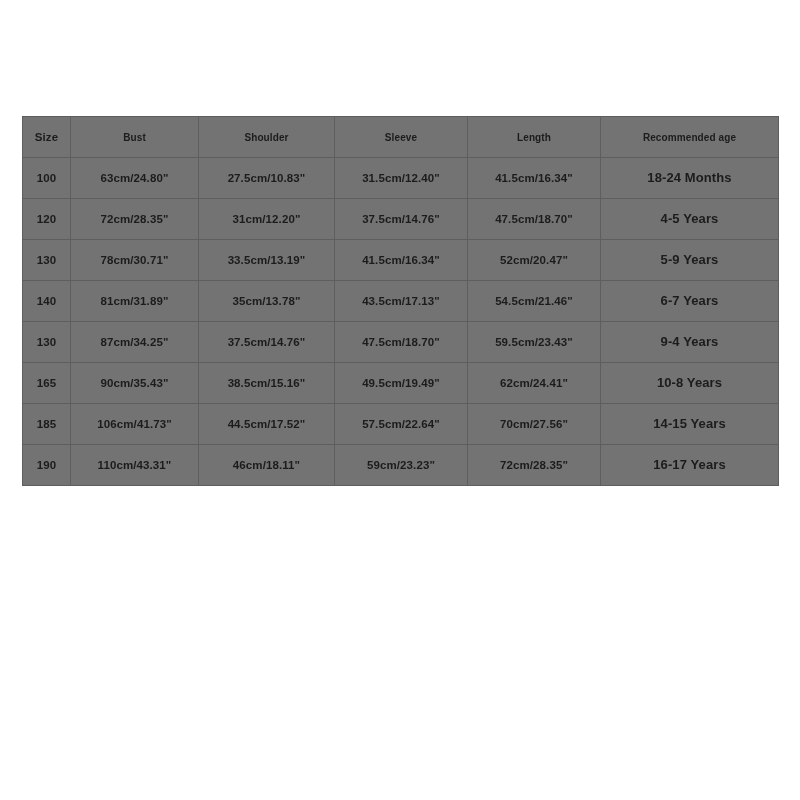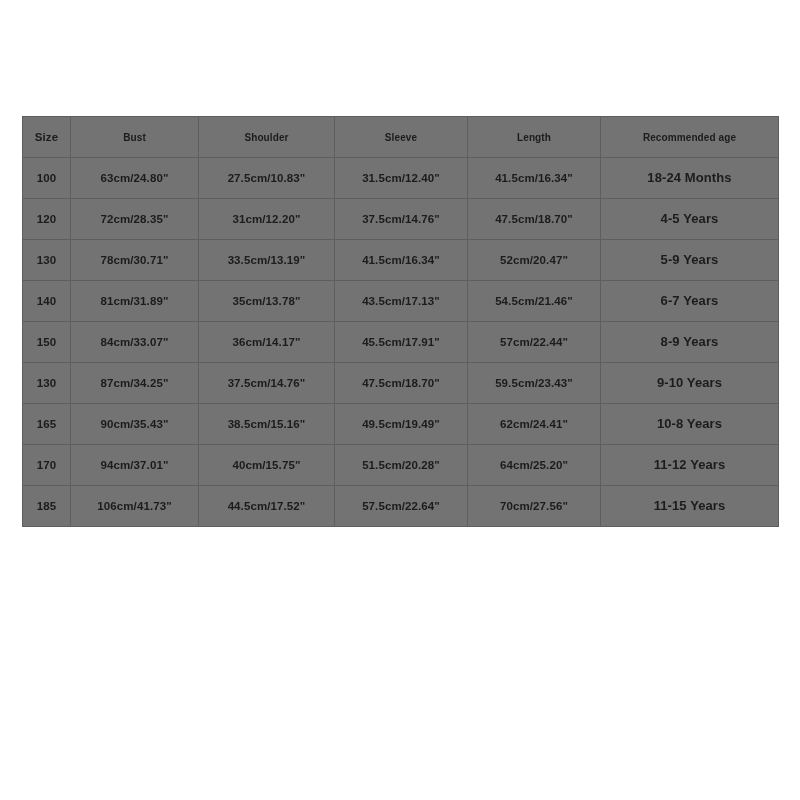--- a/index.html
+++ b/index.html
@@ -108,54 +108,46 @@
         </tr>
         <tr>
           <td class="cell-size">140</td>
           <td class="cell-bust">81cm/31.89"</td>
           <td class="cell-shoulder">35cm/13.78"</td>
           <td class="cell-sleeve">43.5cm/17.13"</td>
           <td class="cell-length">54.5cm/21.46"</td>
           <td class="cell-age">6-7 Years</td>
         </tr>
         <tr>
-          <td class="cell-size">150</td>
-          <td class="cell-bust">84cm/33.07"</td>
-          <td class="cell-shoulder">36cm/14.17"</td>
-          <td class="cell-sleeve">45.5cm/17.91"</td>
-          <td class="cell-length">57cm/22.44"</td>
-          <td class="cell-age">8-9 Years</td>
-        </tr>
-        <tr>
           <td class="cell-size">130</td>
           <td class="cell-bust">87cm/34.25"</td>
           <td class="cell-shoulder">37.5cm/14.76"</td>
           <td class="cell-sleeve">47.5cm/18.70"</td>
           <td class="cell-length">59.5cm/23.43"</td>
-          <td class="cell-age">9-10 Years</td>
+          <td class="cell-age">9-4 Years</td>
         </tr>
         <tr>
           <td class="cell-size">165</td>
           <td class="cell-bust">90cm/35.43"</td>
           <td class="cell-shoulder">38.5cm/15.16"</td>
           <td class="cell-sleeve">49.5cm/19.49"</td>
           <td class="cell-length">62cm/24.41"</td>
           <td class="cell-age">10-8 Years</td>
         </tr>
         <tr>
-          <td class="cell-size">170</td>
-          <td class="cell-bust">94cm/37.01"</td>
-          <td class="cell-shoulder">40cm/15.75"</td>
-          <td class="cell-sleeve">51.5cm/20.28"</td>
-          <td class="cell-length">64cm/25.20"</td>
-          <td class="cell-age">11-12 Years</td>
-        </tr>
-        <tr>
           <td class="cell-size">185</td>
           <td class="cell-bust">106cm/41.73"</td>
           <td class="cell-shoulder">44.5cm/17.52"</td>
           <td class="cell-sleeve">57.5cm/22.64"</td>
           <td class="cell-length">70cm/27.56"</td>
-          <td class="cell-age">11-15 Years</td>
+          <td class="cell-age">14-15 Years</td>
+        </tr>
+        <tr>
+          <td class="cell-size">190</td>
+          <td class="cell-bust">110cm/43.31"</td>
+          <td class="cell-shoulder">46cm/18.11"</td>
+          <td class="cell-sleeve">59cm/23.23"</td>
+          <td class="cell-length">72cm/28.35"</td>
+          <td class="cell-age">16-17 Years</td>
         </tr>
       </tbody>
   </table>
 </div>
 
 </body></html>

